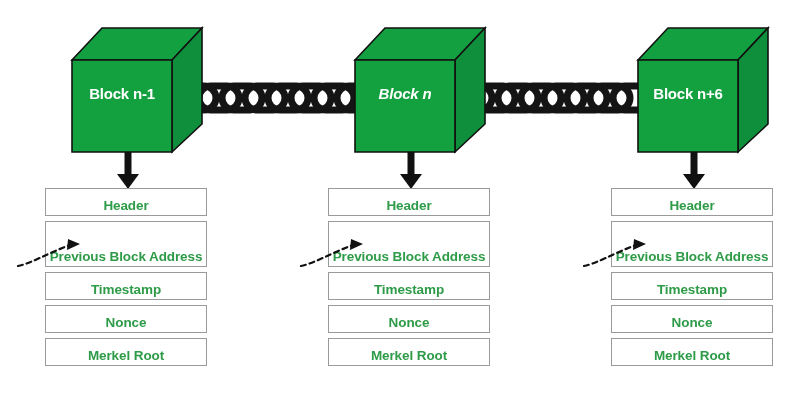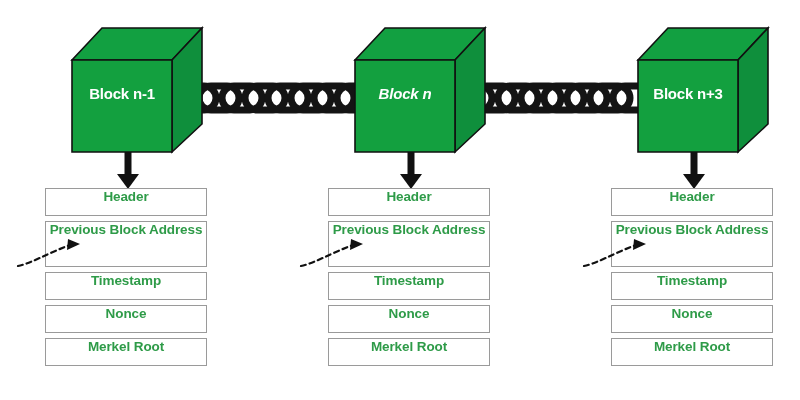--- a/index.html
+++ b/index.html
@@ -71,21 +71,21 @@
   }
   .field-box {
     box-sizing: border-box;
     border: 1.5px solid #9a9a9a;
     background: #ffffff;
     color: #2e9b48;
     font-size: 13.5px;
     font-weight: bold;
     text-align: center;
     display: flex;
-    align-items: flex-start;
+    align-items: flex-end;
     justify-content: center;
     line-height: 1.25;
     margin-bottom: 5px;
     letter-spacing: -0.1px;
   }
   .field-box.h1 { height: 28px; }
   .field-box.h2 { height: 46px; }
 
   
   .dash-arrow {
@@ -141,21 +141,21 @@
     </svg>
     <div class="cube-label">Block n</div>
   </div>
 
   <div class="block-node" style="left:638px; top:24px;">
     <svg class="cube-svg" width="132" height="128" viewBox="0 0 132 128">
       <polygon points="0,36 30,4 130,4 100,36" fill="#12a041" stroke="#111111" stroke-width="1.6"></polygon>
       <polygon points="100,36 130,4 130,100 100,128" fill="#0f8f3c" stroke="#111111" stroke-width="1.6"></polygon>
       <polygon points="0,36 100,36 100,128 0,128" fill="#13a03f" stroke="#111111" stroke-width="1.6"></polygon>
     </svg>
-    <div class="cube-label">Block n+3</div>
+    <div class="cube-label">Block n+6</div>
   </div>
 
   <svg class="down-arrow" style="left:114px; top:148px;" width="28" height="42" viewBox="0 0 28 42">
     <line x1="14" y1="0" x2="14" y2="28" stroke="#111111" stroke-width="7"></line>
     <polygon points="3,26 25,26 14,41" fill="#111111"></polygon>
   </svg>
   <svg class="down-arrow" style="left:397px; top:148px;" width="28" height="42" viewBox="0 0 28 42">
     <line x1="14" y1="0" x2="14" y2="28" stroke="#111111" stroke-width="7"></line>
     <polygon points="3,26 25,26 14,41" fill="#111111"></polygon>
   </svg>

